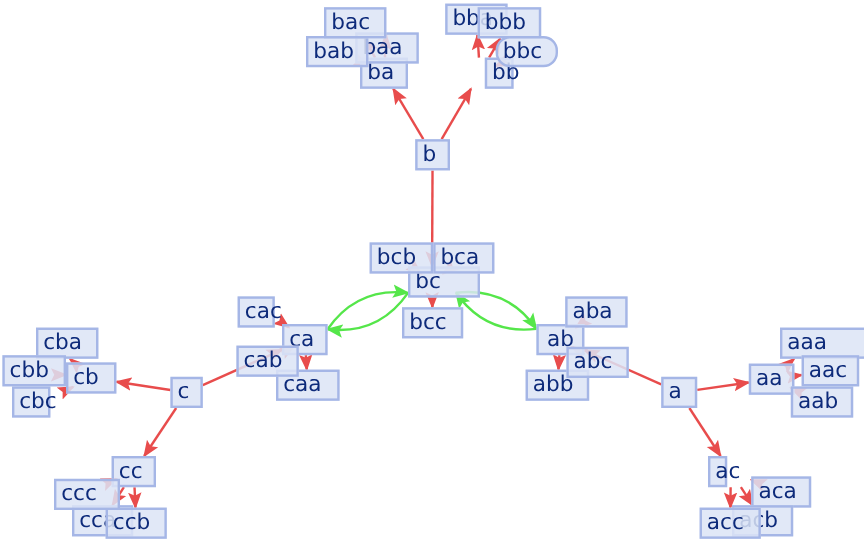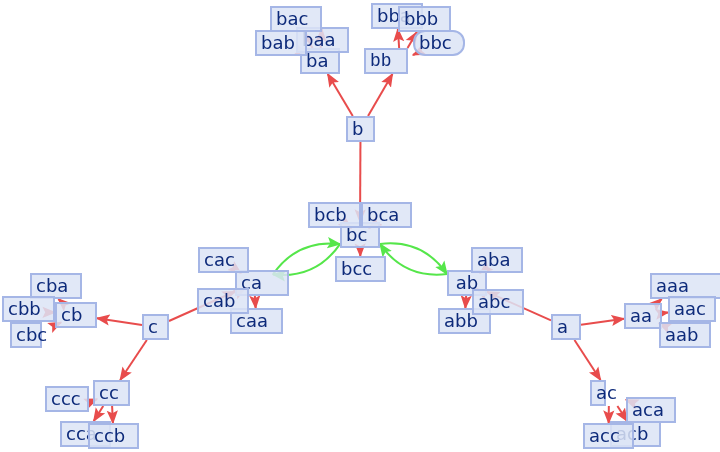--- a/index.html
+++ b/index.html
@@ -62,23 +62,23 @@
       <path d="M447,274.02803738317755 Q404.4953840093081,279.072789812584 380,243.97196261682242" fill="none" marker-end="url(#arrow-green)" stroke="#55e64a" stroke-width="2"></path>
     </svg>
   <div id="nodes">
       <div class="node" style="left: 551px; top: 314px; width: 30px;">a</div>
       <div class="node" style="left: 346px; top: 116px; width: 29px;">b</div>
       <div class="node" style="left: 142px; top: 314px; width: 27px;">c</div>
       <div class="node" style="left: 624px; top: 303px; width: 38px;">aa</div>
       <div class="node" style="left: 447px; top: 270px; width: 40px; text-align: center;">ab</div>
       <div class="node" style="left: 590px; top: 380px; width: 16px; text-align: right;">ac</div>
       <div class="node" style="left: 300px; top: 48px; width: 40px;">ba</div>
-      <div class="node" style="left: 364px; top: 48px; width: 44px; font-family: Liberation Mono, monospace;">bb</div>
-      <div class="node" style="left: 340px; top: 222px; width: 40px;">bc</div>
-      <div class="node" style="left: 235px; top: 270px; width: 54px;">ca</div>
+      <div class="node" style="left: 404px; top: 48px; width: 24px;">bb</div>
+      <div class="node" style="left: 340px; top: 222px; width: 60px;">bc</div>
+      <div class="node" style="left: 235px; top: 270px; width: 38px;">ca</div>
       <div class="node" style="left: 55px; top: 302px; width: 42px;">cb</div>
       <div class="node" style="left: 93px; top: 380px; width: 37px;">cc</div>
       <div class="node" style="left: 650px; top: 273px; width: 76px;">aaa</div>
       <div class="node" style="left: 659px; top: 322px; width: 52px;">aab</div>
       <div class="node" style="left: 668px; top: 296px; width: 48px;">aac</div>
       <div class="node" style="left: 471px; top: 247px; width: 52px;">aba</div>
       <div class="node" style="left: 438px; top: 308px; width: 53px;">abb</div>
       <div class="node" style="left: 472px; top: 289px; width: 52px;">abc</div>
       <div class="node" style="left: 626px; top: 397px; width: 50px;">aca</div>
       <div class="node" style="left: 610px; top: 421px; width: 51px;">acb</div>
@@ -87,21 +87,21 @@
       <div class="node" style="left: 255px; top: 30px; width: 52px;">bab</div>
       <div class="node" style="left: 270px; top: 6px; width: 52px;">bac</div>
       <div class="node" style="left: 371px; top: 3px; width: 52px;">bba</div>
       <div class="node" style="left: 398px; top: 6px; width: 53px;">bbb</div>
       <div class="node" style="left: 413px; top: 30px; width: 52px; border-radius: 12px;">bbc</div>
       <div class="node" style="left: 361px; top: 202px; width: 51px;">bca</div>
       <div class="node" style="left: 308px; top: 202px; width: 53px;">bcb</div>
       <div class="node" style="left: 335px; top: 256px; width: 51px;">bcc</div>
       <div class="node" style="left: 230px; top: 308px; width: 53px;">caa</div>
       <div class="node" style="left: 197px; top: 288px; width: 52px;">cab</div>
-      <div class="node" style="left: 198px; top: 247px; width: 51px;">cac</div>
+      <div class="node" style="left: 198px; top: 247px; width: 31px;">cac</div>
       <div class="node" style="left: 10px; top: 273px; width: 52px; margin-left: 20px;">cba</div>
       <div class="node" style="left: 2px; top: 296px; width: 53px;">cbb</div>
       <div class="node" style="left: 10px; top: 322px; width: 32px;">cbc</div>
       <div class="node" style="left: 60px; top: 421px; width: 51px;">cca</div>
       <div class="node" style="left: 88px; top: 423px; width: 51px;">ccb</div>
-      <div class="node" style="left: 45px; top: 386px; width: 44px;">ccc</div>
+      <div class="node" style="left: 45px; top: 399px; width: 55px;">ccc</div>
     </div>
 </div>
 
 </body></html>

